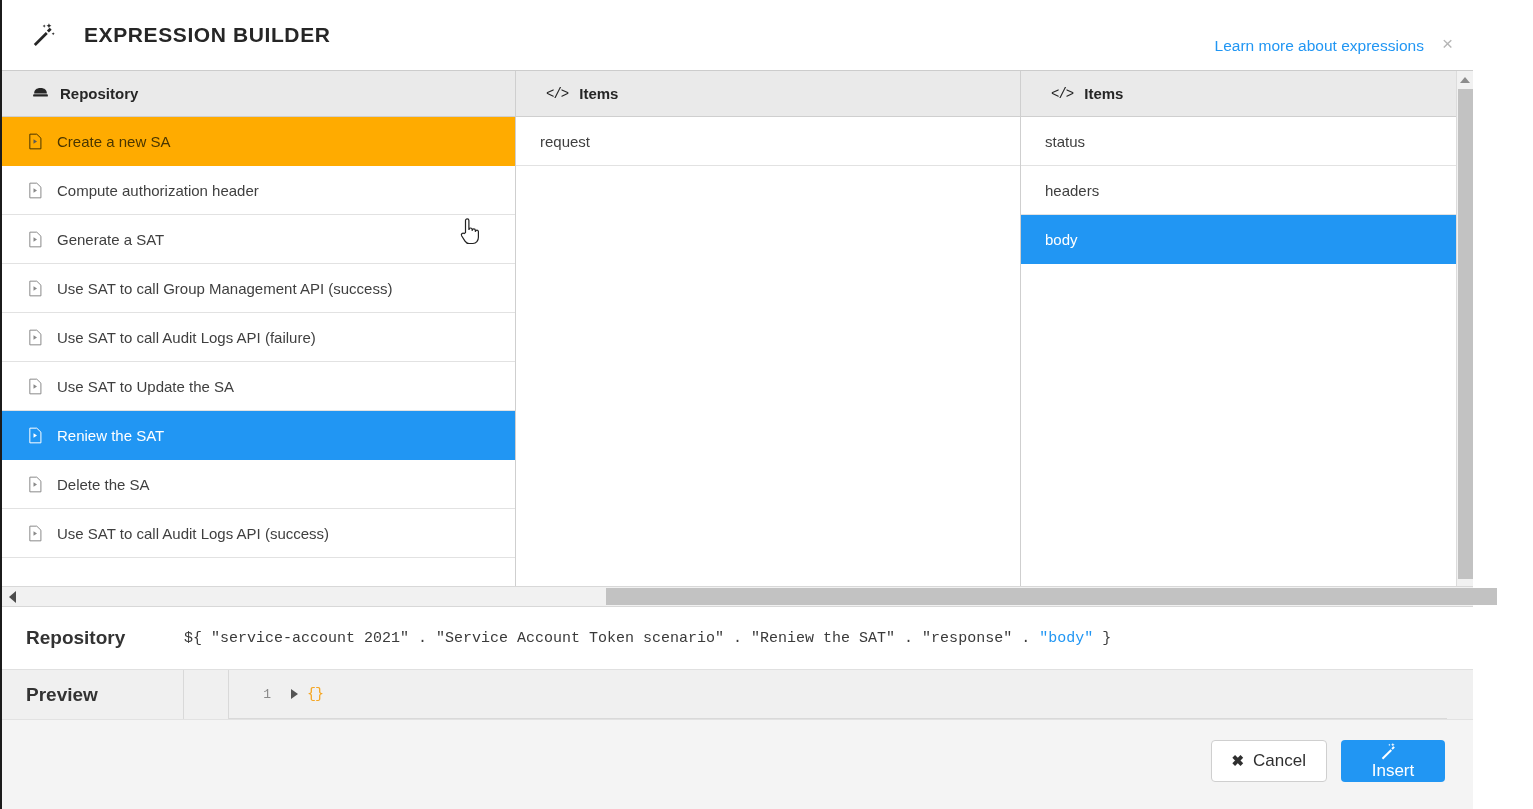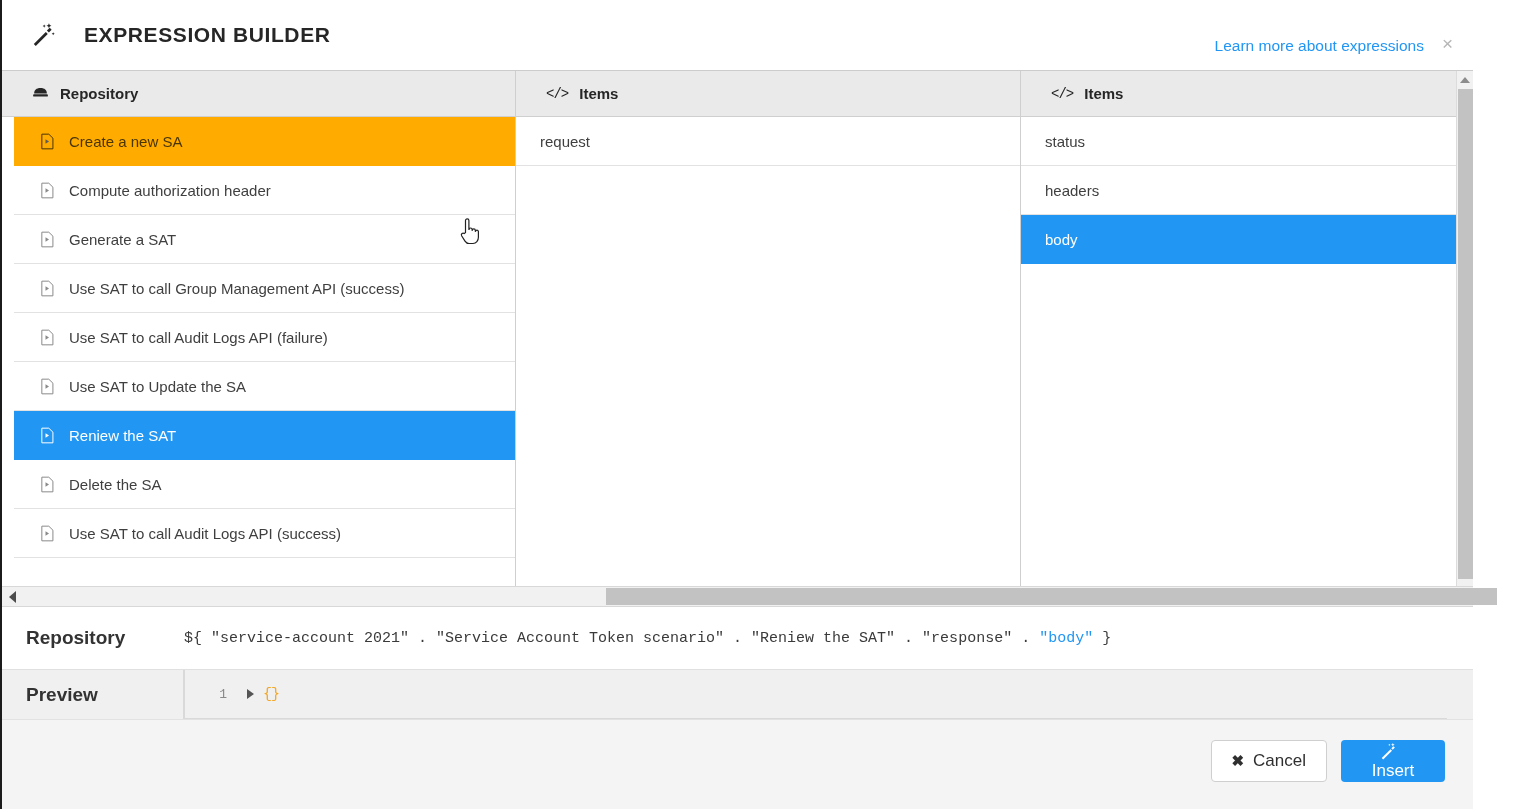--- a/index.html
+++ b/index.html
@@ -131,21 +131,21 @@
   .row.selected-blue .doc-icon svg { stroke: #ffffff; }
   .row.selected-orange .doc-icon svg { stroke: #4a3600; }
   
   .row.marker::before {
     content: "";
     position: absolute;
     left: -26px; top: 0; bottom: 0;
     width: 8px;
     background: #2196f3;
   }
-  #col-repository .col-body { padding-left: 12px; }
+  #col-repository .col-body { padding-left: 0; }
   #col-repository .row { padding-left: 26px; }
 
   .items-row { padding-left: 24px; }
   .items-row .label { display: block; }
 
   
   .vscroll {
     position: absolute;
     top: 0; right: 0;
     width: 17px; height: 100%;
@@ -208,20 +208,21 @@
     white-space: pre;
     overflow: hidden;
   }
   #expr-value .blue { color: #2196f3; }
 
   #preview-row {
     flex: 0 0 50px; height: 50px;
     display: flex; align-items: stretch;
     background: #f0f0f0;
     border-top: 1px solid #e0e0e0;
+    gap: 44px;
   }
   #preview-label {
     width: 182px; flex: 0 0 182px;
     padding-left: 24px;
     display: flex; align-items: center;
     font-size: 19px; font-weight: bold; color: #333333;
     background: #f0f0f0;
     border-right: 1px solid #d9d9d9;
   }
   #preview-body {

